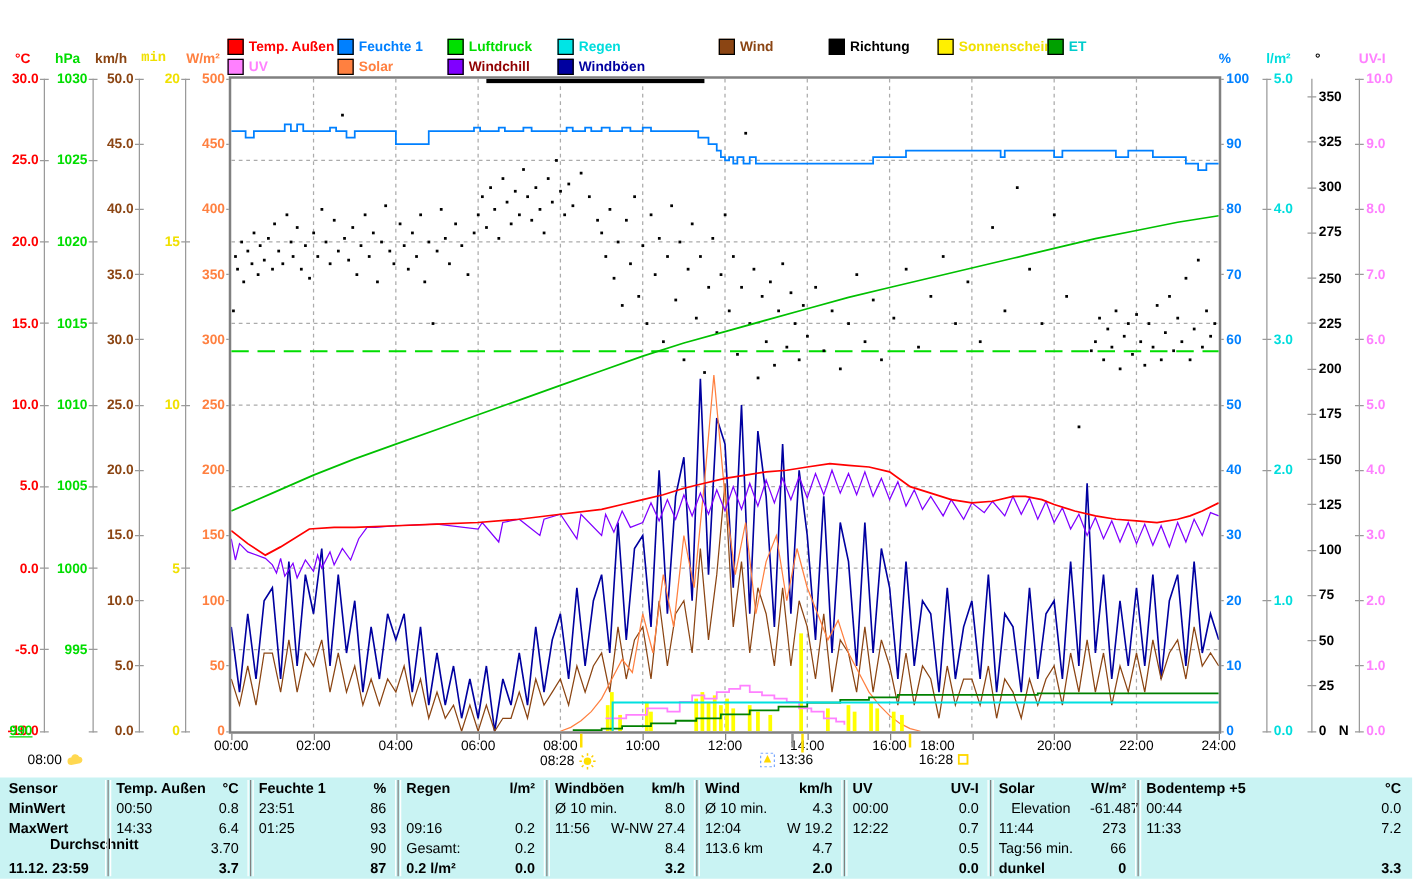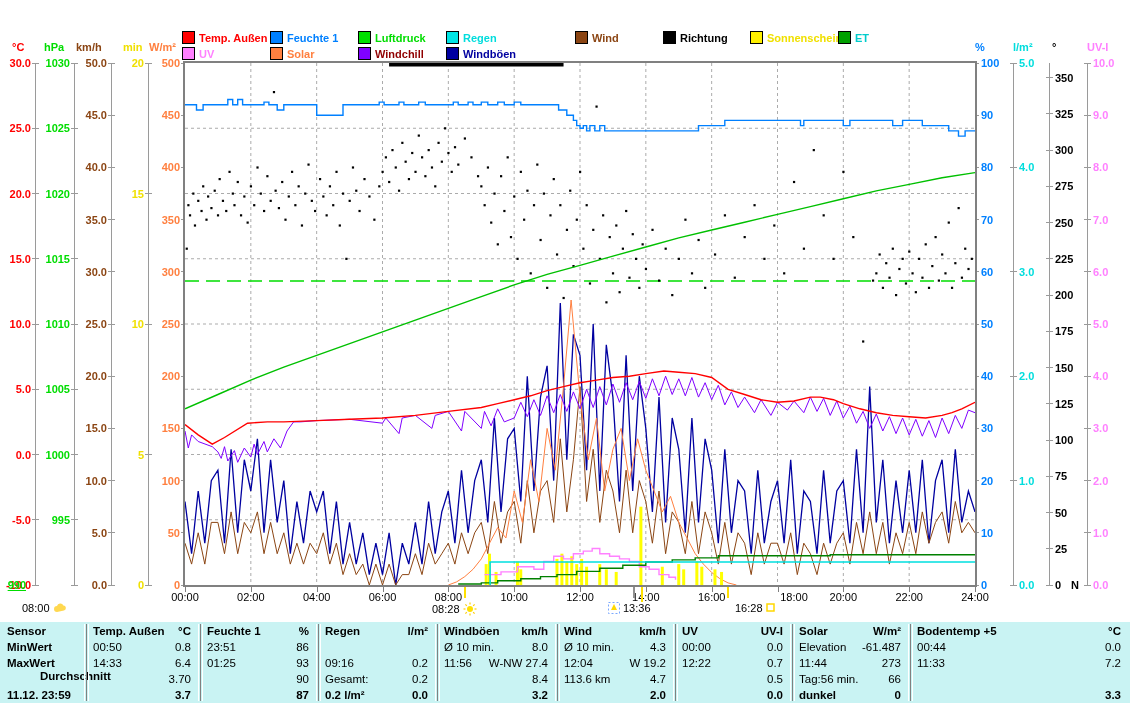--- a/index.html
+++ b/index.html
@@ -141,21 +141,21 @@
       <div class="abs axis-lab" style="right: 1023px; top: 371.2px; color: rgb(139, 69, 19);">20.0</div>
       <div class="abs axis-tick" style="left: 108px; top: 427.9px; width: 7px;"></div>
       <div class="abs axis-lab" style="right: 1023px; top: 423.4px; color: rgb(139, 69, 19);">15.0</div>
       <div class="abs axis-tick" style="left: 108px; top: 480.1px; width: 7px;"></div>
       <div class="abs axis-lab" style="right: 1023px; top: 475.6px; color: rgb(139, 69, 19);">10.0</div>
       <div class="abs axis-tick" style="left: 108px; top: 532.3px; width: 7px;"></div>
       <div class="abs axis-lab" style="right: 1023px; top: 527.8px; color: rgb(139, 69, 19);">5.0</div>
       <div class="abs axis-tick" style="left: 108px; top: 584.5px; width: 7px;"></div>
       <div class="abs axis-lab" style="right: 1023px; top: 580px; color: rgb(139, 69, 19);">0.0</div>
       <div class="abs axis-line" style="left: 148px;"></div>
-      <div class="abs axis-unit" style="left: 123px; color: rgb(240, 224, 0);">min</div>
+      <div class="abs axis-unit" style="left: 113px; color: rgb(240, 224, 0); font-family: Liberation Mono, monospace;">min</div>
       <div class="abs axis-tick" style="left: 145px; top: 62.5px; width: 7px;"></div>
       <div class="abs axis-lab" style="right: 986px; top: 58px; color: rgb(240, 224, 0);">20</div>
       <div class="abs axis-tick" style="left: 145px; top: 193px; width: 7px;"></div>
       <div class="abs axis-lab" style="right: 986px; top: 188.5px; color: rgb(240, 224, 0);">15</div>
       <div class="abs axis-tick" style="left: 145px; top: 323.5px; width: 7px;"></div>
       <div class="abs axis-lab" style="right: 986px; top: 319px; color: rgb(240, 224, 0);">10</div>
       <div class="abs axis-tick" style="left: 145px; top: 454px; width: 7px;"></div>
       <div class="abs axis-lab" style="right: 986px; top: 449.5px; color: rgb(240, 224, 0);">5</div>
       <div class="abs axis-tick" style="left: 145px; top: 584.5px; width: 7px;"></div>
       <div class="abs axis-lab" style="right: 986px; top: 580px; color: rgb(240, 224, 0);">0</div>
@@ -550,21 +550,21 @@
       <div class="abs xlab" style="left: 426.333px;">08:00</div>
       <div class="abs xtick" style="left: 514.167px;"></div>
       <div class="abs xlab" style="left: 492.167px;">10:00</div>
       <div class="abs xtick" style="left: 580px;"></div>
       <div class="abs xlab" style="left: 558px;">12:00</div>
       <div class="abs xtick" style="left: 645.833px;"></div>
       <div class="abs xlab" style="left: 623.833px;">14:00</div>
       <div class="abs xtick" style="left: 711.667px;"></div>
       <div class="abs xlab" style="left: 689.667px;">16:00</div>
       <div class="abs xtick" style="left: 777.5px;"></div>
-      <div class="abs xlab" style="left: 772px;">18:00</div>
+      <div class="abs xlab" style="left: 728px;">18:00</div>
       <div class="abs xtick" style="left: 843.333px;"></div>
       <div class="abs xlab" style="left: 821.333px;">20:00</div>
       <div class="abs xtick" style="left: 909.167px;"></div>
       <div class="abs xlab" style="left: 887.167px;">22:00</div>
       <div class="abs xtick" style="left: 975px;"></div>
       <div class="abs xlab" style="left: 953px;">24:00</div>
       <div class="abs evt-tick" style="left: 463.804px; top: 587px; height: 11px; background: rgb(255, 224, 0); position: absolute;"></div>
       <div class="abs evt-tick" style="left: 632.667px; top: 587px; height: 11px; background: rgb(144, 144, 144); position: absolute;"></div>
       <div class="abs evt-tick" style="left: 640.896px; top: 587px; height: 15px; background: rgb(255, 224, 0); position: absolute;"></div>
       <div class="abs evt-tick" style="left: 727.137px; top: 587px; height: 11px; background: rgb(255, 224, 0); position: absolute;"></div>
@@ -761,21 +761,21 @@
           <div class="l"></div>
           <div class="r">0.0</div>
         </div>
       </div>
       <div class="tsep" style="left: 792px;"></div>
       <div class="tcol" style="left: 792px; width: 118px;">
         <div class="trow b" style="top: 1px;">
           <div class="l">Solar</div>
           <div class="r">W/m²</div>
         </div>
-        <div class="trow" style="top: 17px;">
+        <div class="trow" style="top: 17px; padding-left: 10px;">
           <div class="l">Elevation</div>
           <div class="r">-61.487</div>
         </div>
         <div class="trow" style="top: 33px;">
           <div class="l">11:44</div>
           <div class="r">273</div>
         </div>
         <div class="trow" style="top: 49px;">
           <div class="l">Tag:56 min.</div>
           <div class="r">66</div>

